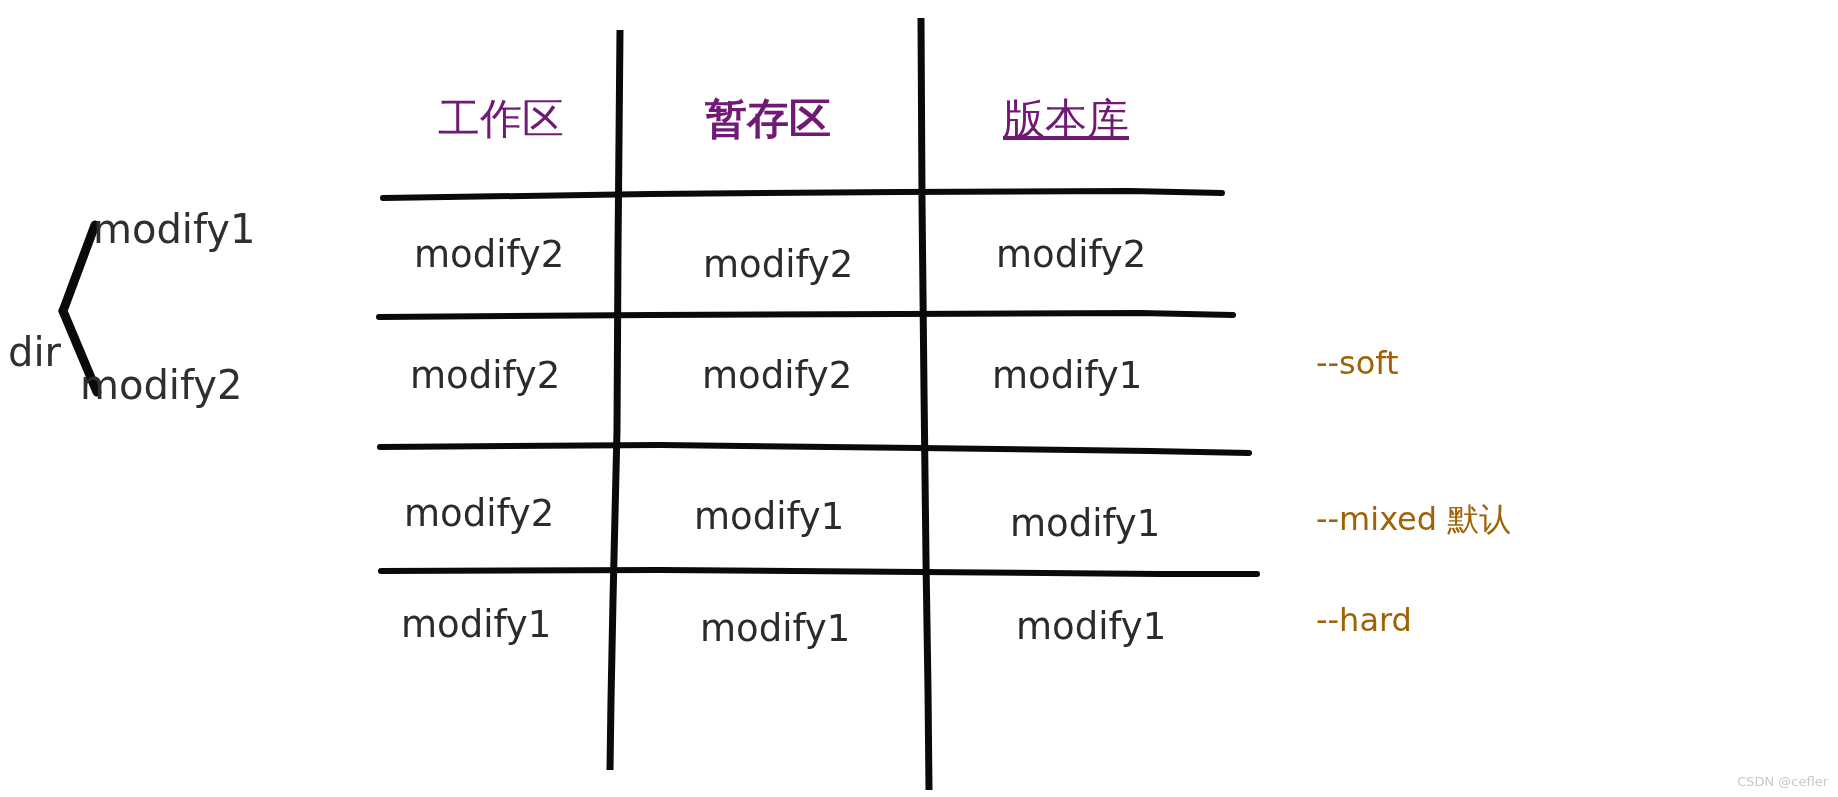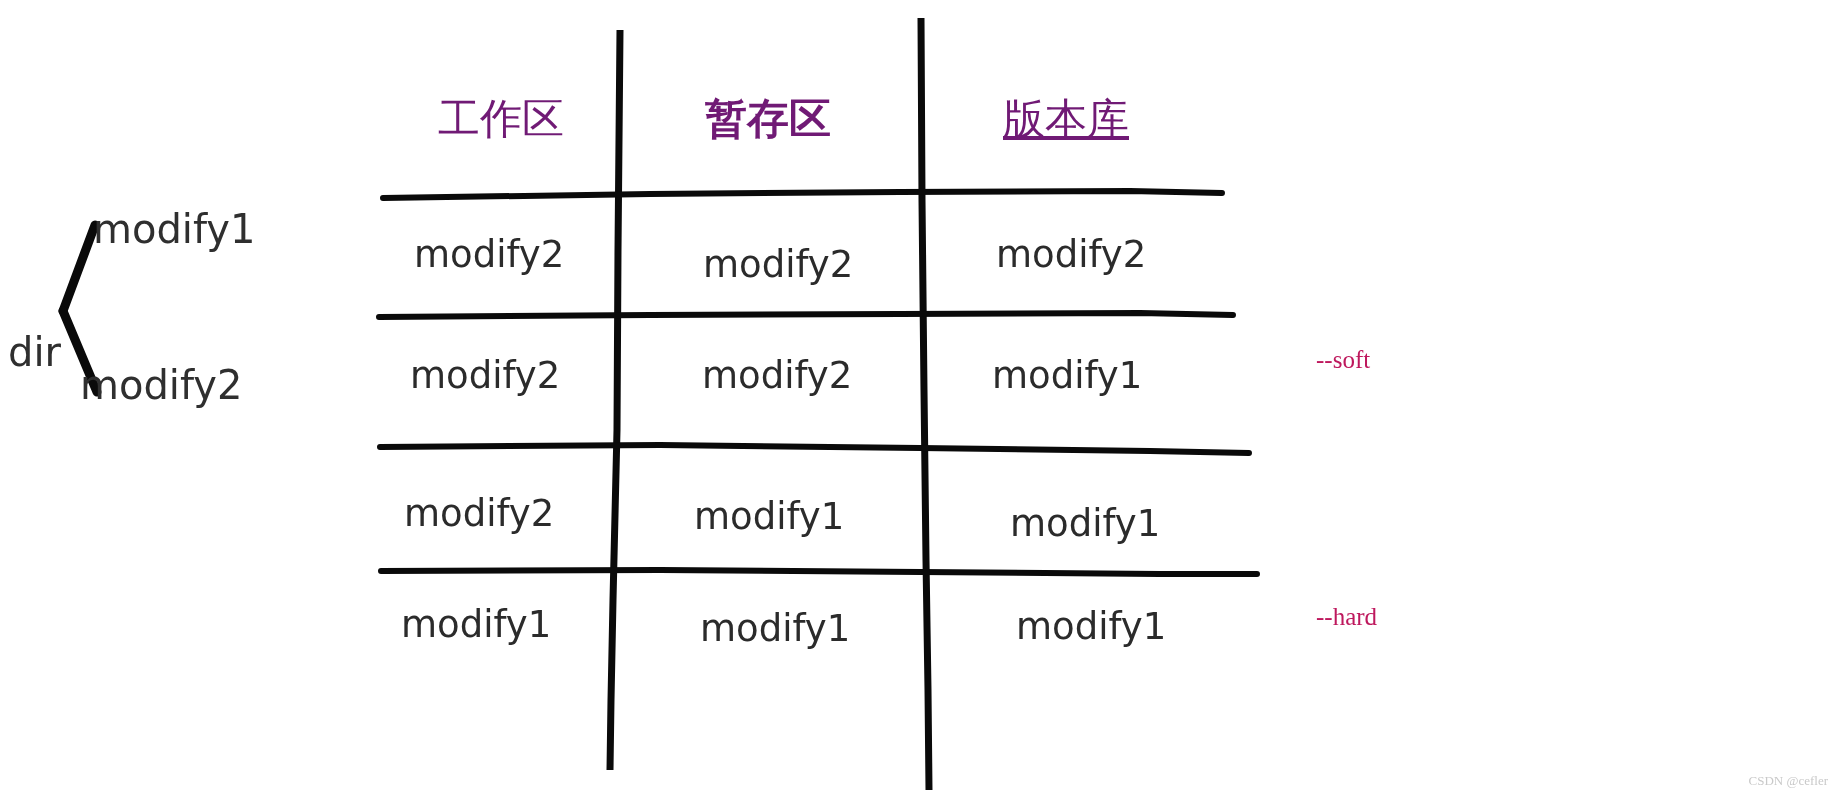--- a/index.html
+++ b/index.html
@@ -67,37 +67,35 @@
   #c-2-0 { left: 404px;  top: 495px; }
   #c-2-1 { left: 694px;  top: 498px; }
   #c-2-2 { left: 1010px; top: 505px; }
   
   #c-3-0 { left: 401px;  top: 606px; }
   #c-3-1 { left: 700px;  top: 610px; }
   #c-3-2 { left: 1016px; top: 608px; }
 
   
   .annot {
-    font-size: 25px;
-    color: #be185d;
-    font-family: Liberation Serif, serif;
+    font-size: 32px;
+    color: #a16207;
   }
   #a-1 { left: 1316px; top: 347px; }
   #a-2 { left: 1316px; top: 503px; }
   #a-3 { left: 1316px; top: 604px; }
 
   
   #watermark {
     position: absolute;
     right: 10px;
     bottom: 8px;
     font-size: 13px;
     color: #c9c9c9;
     white-space: nowrap;
-    font-family: Liberation Serif, serif;
   }
 </style>
 </head>
 <body>
 
 <div id="canvas">
 
   <svg id="lines" viewBox="0 0 1838 797" preserveAspectRatio="none">
 
     <path d="M 63 311 L 95 225" stroke="#0a0a0a" stroke-width="9" stroke-linecap="round" fill="none"></path>
@@ -140,18 +138,19 @@
   <div class="txt cell" id="c-2-0">modify2</div>
   <div class="txt cell" id="c-2-1">modify1</div>
   <div class="txt cell" id="c-2-2">modify1</div>
 
   <div class="txt cell" id="c-3-0">modify1</div>
   <div class="txt cell" id="c-3-1">modify1</div>
   <div class="txt cell" id="c-3-2">modify1</div>
 
   <div class="txt annot" id="a-1">--soft</div>
 
+  <div class="txt annot" id="a-2">--mixed 默认</div>
 
   <div class="txt annot" id="a-3">--hard</div>
 
   <div id="watermark">CSDN @cefler</div>
 
 </div>
 
 </body></html>

